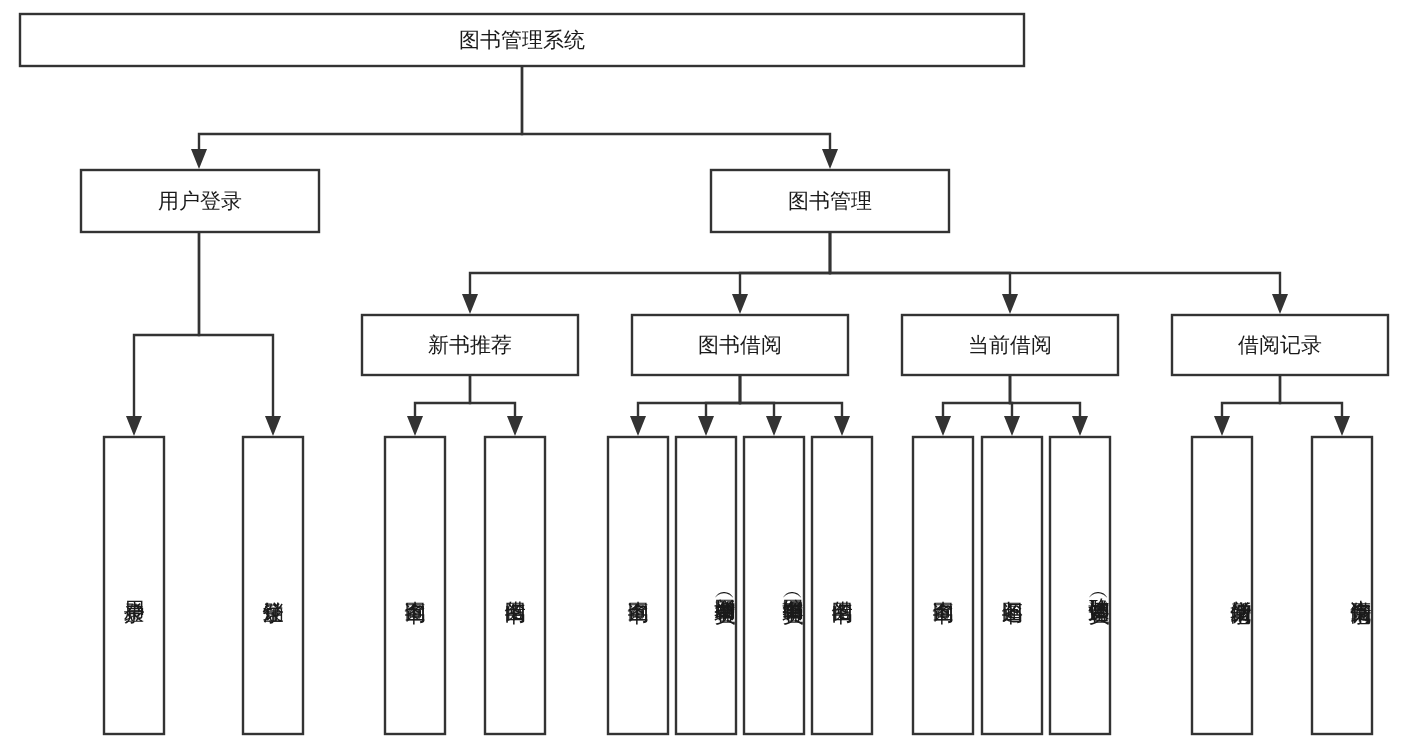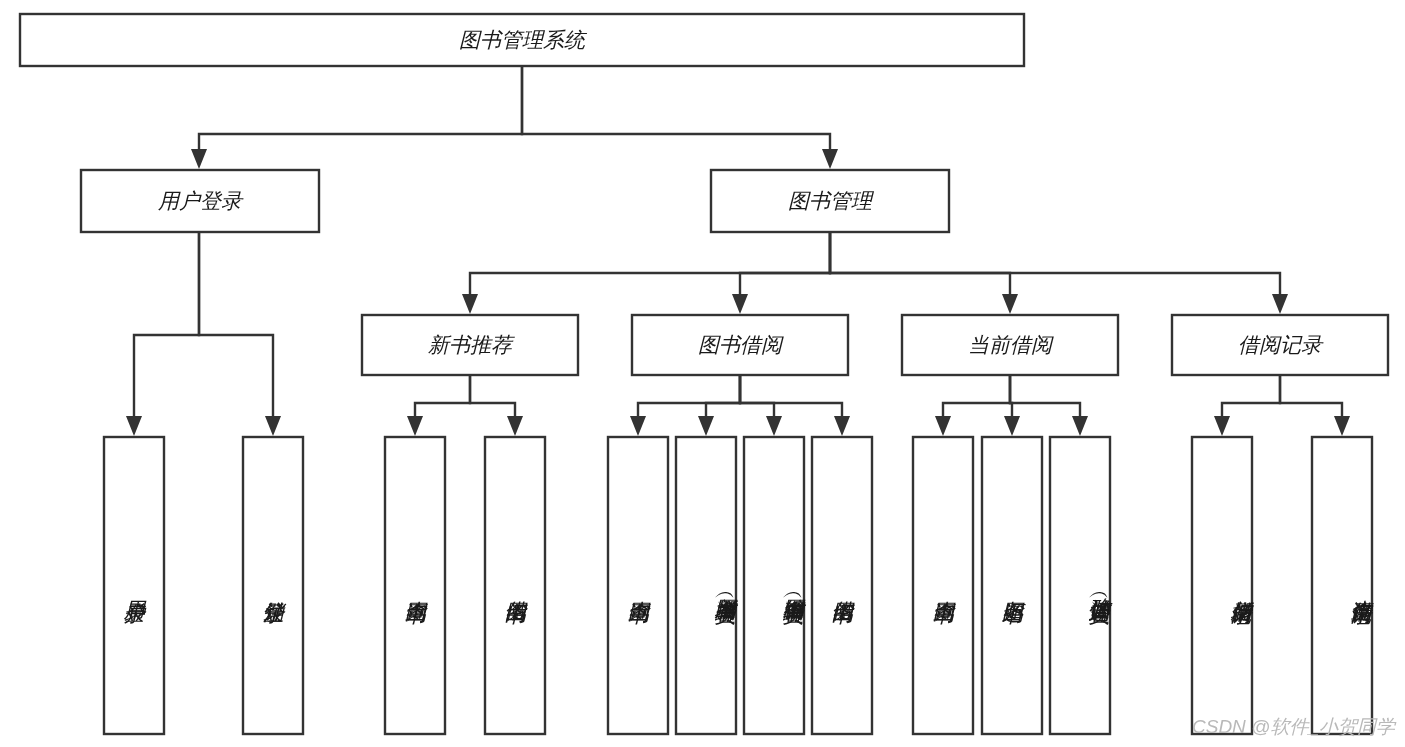--- a/index.html
+++ b/index.html
@@ -12,21 +12,20 @@
     font-family: "Liberation Sans", "DejaVu Sans", sans-serif;
     width: 1405px;
     height: 747px;
     overflow: hidden;
   }
   #diagram-root {
     position: relative;
     width: 1405px;
     height: 530px;
     background: #ffffff;
-    font-style: italic;
   }
   svg#diagram-svg {
     position: absolute;
     left: 0;
     top: 0;
     width: 1405px;
     height: 747px;
     display: block;
   }
   .node-box {
@@ -202,15 +201,14 @@
       <div class="node-label-v" style="left: 676px; top: 443px; width: 60px; height: 285px;">新增图书（管理员）</div>
       <div class="node-label-v" style="left: 744px; top: 443px; width: 60px; height: 285px;">编辑图书（管理员）</div>
       <div class="node-label-v" style="left: 812px; top: 443px; width: 60px; height: 285px; align-items: center;">借阅图书</div>
       <div class="node-label-v" style="left: 913px; top: 443px; width: 60px; height: 285px; align-items: center;">查询图书</div>
       <div class="node-label-v" style="left: 982px; top: 443px; width: 60px; height: 285px; align-items: center;">归还图书</div>
       <div class="node-label-v" style="left: 1050px; top: 443px; width: 60px; height: 285px;">确认归还（管理员）</div>
       <div class="node-label-v" style="left: 1192px; top: 443px; width: 60px; height: 285px;">新增借阅记录</div>
       <div class="node-label-v" style="left: 1312px; top: 443px; width: 60px; height: 285px;">查询借阅记录</div>
     </div>
 
-  <div class="watermark">CSDN @软件_小贺同学</div>
 
 </div>
 
 </body></html>

